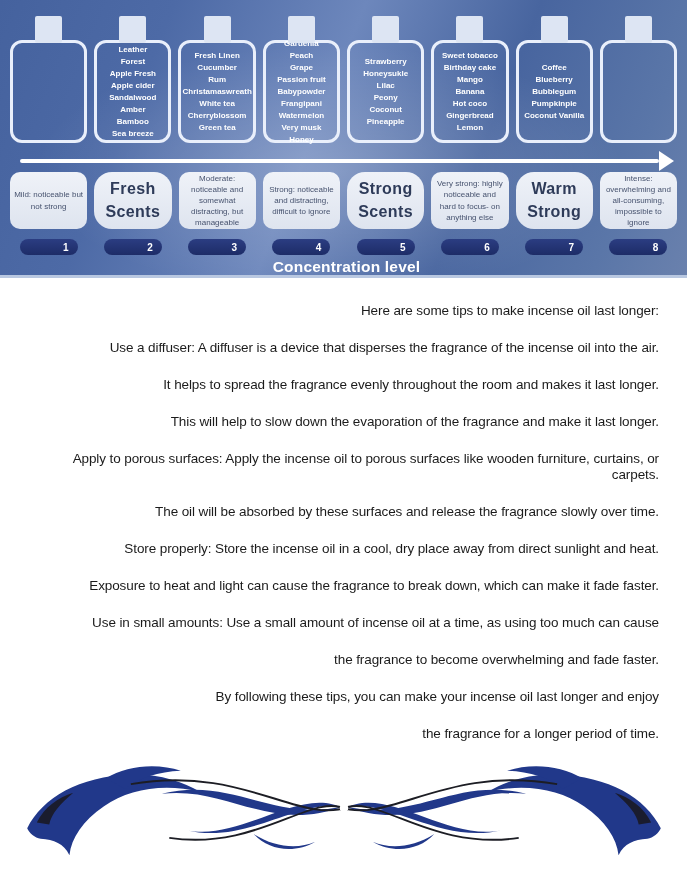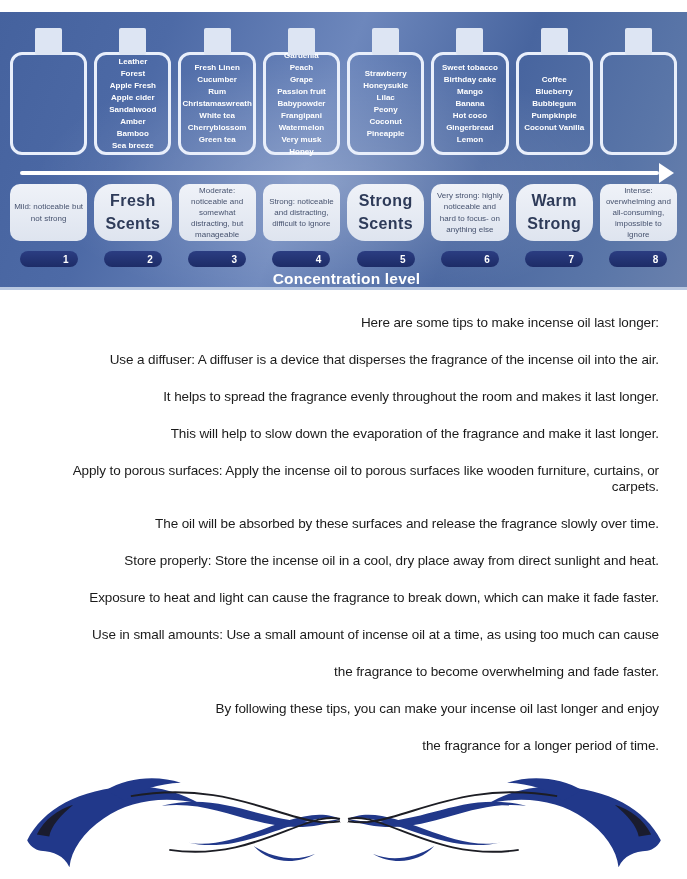--- a/index.html
+++ b/index.html
@@ -10,21 +10,20 @@
   }
 
   
   .banner {
     position:relative; height:278px; overflow:hidden;
     background:
       radial-gradient(ellipse 420px 180px at 48% 62%, rgba(255,255,255,0.22), rgba(255,255,255,0) 70%),
       linear-gradient(112deg, #45629e 0%, #4d6aa6 22%, #6d87bc 46%, #48659f 68%, #5a76a8 88%, #6a81ad 100%);
     border-bottom:3px solid #b9c8e1;
     padding-top:16px;
-    margin-top:12px;
   }
   .grid8 {
     display:grid; grid-template-columns:repeat(8,1fr);
     column-gap:7px; padding:0 10px;
   }
   .bottle { display:flex; flex-direction:column; align-items:center; }
   .bottle-cap {
     width:27px; height:27px; background:#dde5f3; border-radius:2px;
     margin-bottom:-3px; position:relative; z-index:2;
   }

